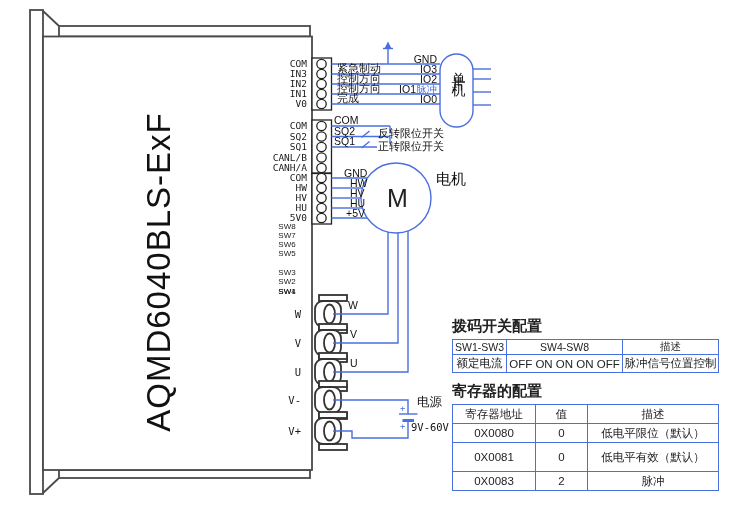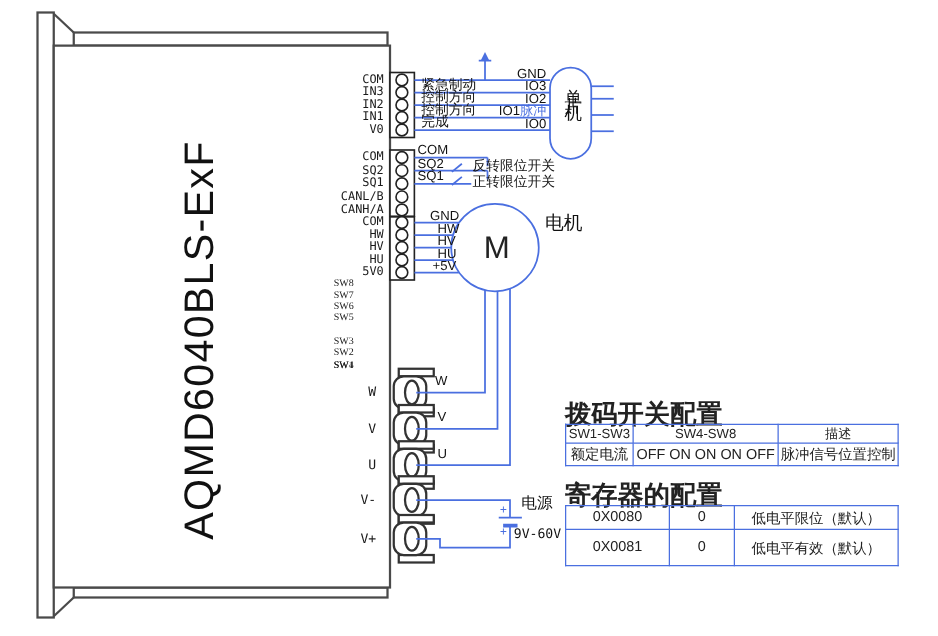--- a/index.html
+++ b/index.html
@@ -2,37 +2,37 @@
 <html><head>
 <meta charset="utf-8">
 <style>
   html,body{margin:0;padding:0;background:#fff;}
   .stage{position:relative;width:750px;height:509px;background:#fff;overflow:hidden;
          font-family:"Liberation Sans",sans-serif;color:#1a1a1a;}
   svg{position:absolute;left:0;top:0;}
   
   .pin-label{position:absolute;width:60px;text-align:right;font-family:"DejaVu Sans Mono",monospace;
              font-size:9.5px;line-height:10px;color:#1a1a1a;}
-  .sw-label{position:absolute;width:40px;text-align:left;font-family:Liberation Serif, serif;
+  .sw-label{position:absolute;width:40px;text-align:center;font-family:Liberation Sans, sans-serif;
             font-size:8px;line-height:9px;color:#1a1a1a;}
   .term-label{position:absolute;width:40px;text-align:right;font-family:"DejaVu Sans Mono",monospace;
               font-size:10.5px;line-height:12px;color:#1a1a1a;}
   .cjk{position:absolute;font-size:11px;line-height:11px;color:#111;white-space:nowrap;}
   .io-label{position:absolute;width:60px;text-align:right;font-size:10.5px;line-height:10px;
             color:#111;white-space:nowrap;}
   .wire-tag{position:absolute;font-size:10.5px;line-height:11px;color:#111;white-space:nowrap;}
   .blue{color:#4a6fe0;}
   .mcu-label{position:absolute;writing-mode:vertical-rl;font-size:14px;letter-spacing:6px;
              color:#111;left:450px;top:60px;}
   .motor-m{position:absolute;font-size:25px;line-height:26px;color:#222;}
   .motor-name{position:absolute;font-size:15px;line-height:16px;color:#111;}
   .device-name{position:absolute;left:-40px;top:252px;width:400px;height:40px;text-align:center;
                transform:rotate(-90deg);font-size:33px;letter-spacing:1px;color:#111;
                font-family:"Liberation Sans",sans-serif;white-space:nowrap;}
-  .tbl-title{position:absolute;font-size:21px;font-weight:bold;color:#222;white-space:nowrap;}
+  .tbl-title{position:absolute;font-size:15px;font-weight:bold;color:#222;white-space:nowrap;}
   table.cfg{position:absolute;border-collapse:collapse;table-layout:fixed;width:266px;
             font-size:11.5px;color:#222;}
   table.cfg td,table.cfg th{border:1.5px solid #4a6fe0;text-align:center;padding:0;
             font-weight:normal;overflow:hidden;white-space:nowrap;}
   .batt-plus{position:absolute;font-size:9px;line-height:9px;color:#4a6fe0;font-family:"DejaVu Sans Mono",monospace;}
   .ps-label{position:absolute;font-size:12.5px;line-height:13px;color:#111;white-space:nowrap;}
   .ps-volt{position:absolute;font-size:10.5px;line-height:11px;color:#111;
            font-family:"DejaVu Sans Mono",monospace;white-space:nowrap;}
 </style>
 </head>
@@ -271,26 +271,36 @@
     </table>
 
   <div class="tbl-title" style="left:452px;top:382px;">寄存器的配置</div>
   <table class="cfg" style="left:452px;top:404px;">
     <colgroup>
         <col style="width:83px">
         <col style="width:52px">
         <col style="width:131px">
       </colgroup>
     <tbody>
+        <tr style="height:19px;">
+      <th>寄存器地址</th>
+      <th>值</th>
+      <th>描述</th>
+    </tr>
     <tr style="height:19px;">
       <td>0X0080</td>
       <td>0</td>
       <td>低电平限位（默认）</td>
     </tr>
     <tr style="height:29px;">
       <td>0X0081</td>
       <td>0</td>
       <td>低电平有效（默认）</td>
     </tr>
+    <tr style="height:19px;">
+      <td>0X0083</td>
+      <td>2</td>
+      <td>脉冲</td>
+    </tr>
   </tbody>
     </table>
 
 </div>
 
 </body></html>

